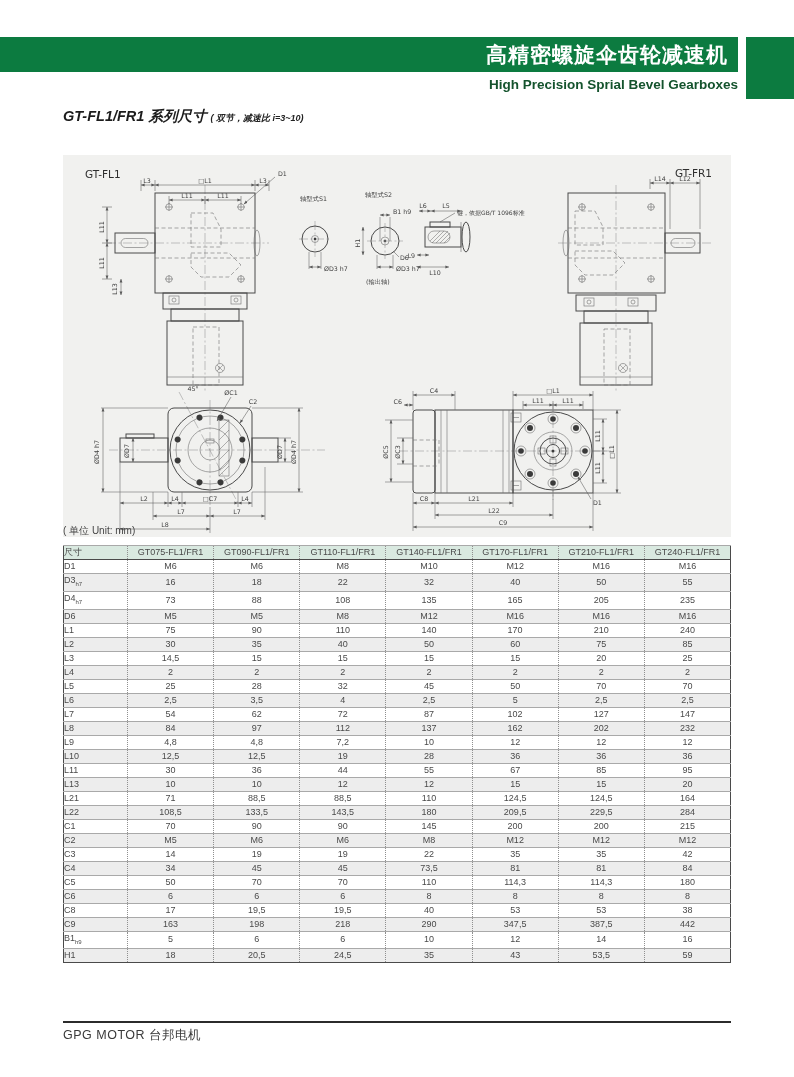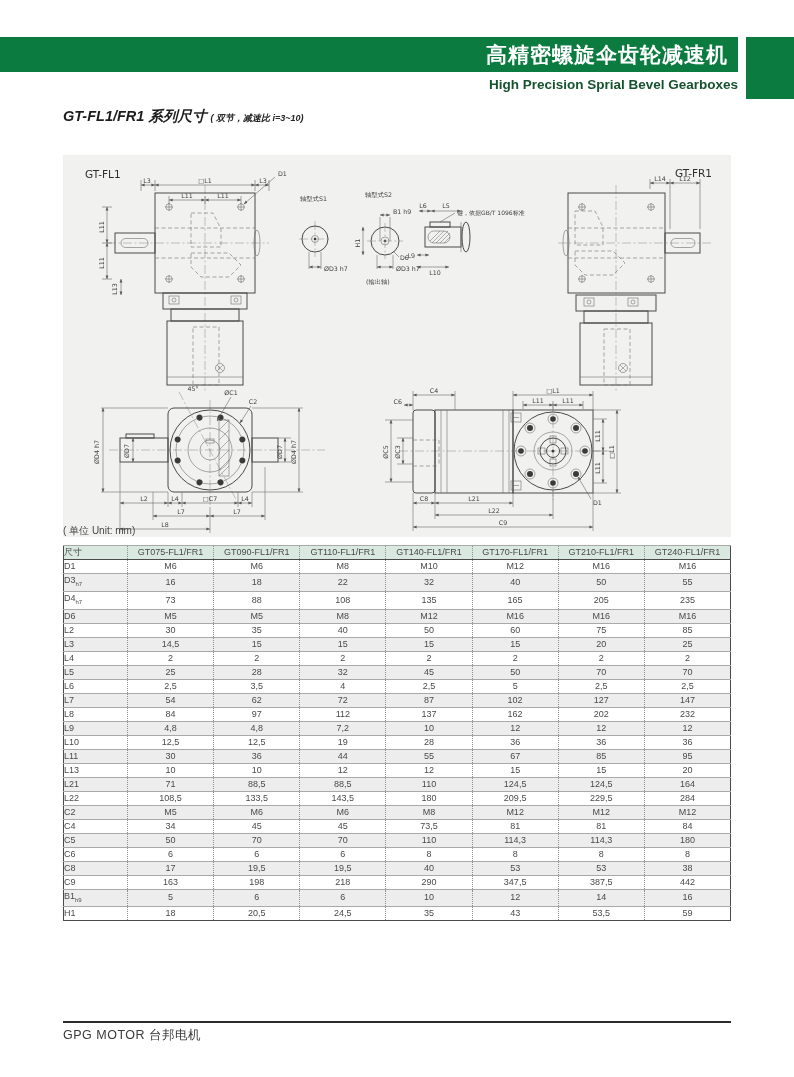--- a/index.html
+++ b/index.html
@@ -495,20 +495,30 @@
           <td>D6</td>
           <td>M5</td>
           <td>M5</td>
           <td>M8</td>
           <td>M12</td>
           <td>M16</td>
           <td>M16</td>
           <td>M16</td>
         </tr>
         <tr>
+          <td>L1</td>
+          <td>75</td>
+          <td>90</td>
+          <td>110</td>
+          <td>140</td>
+          <td>170</td>
+          <td>210</td>
+          <td>240</td>
+        </tr>
+        <tr>
           <td>L2</td>
           <td>30</td>
           <td>35</td>
           <td>40</td>
           <td>50</td>
           <td>60</td>
           <td>75</td>
           <td>85</td>
         </tr>
         <tr>
@@ -625,30 +635,50 @@
           <td>L22</td>
           <td>108,5</td>
           <td>133,5</td>
           <td>143,5</td>
           <td>180</td>
           <td>209,5</td>
           <td>229,5</td>
           <td>284</td>
         </tr>
         <tr>
+          <td>C1</td>
+          <td>70</td>
+          <td>90</td>
+          <td>90</td>
+          <td>145</td>
+          <td>200</td>
+          <td>200</td>
+          <td>215</td>
+        </tr>
+        <tr>
           <td>C2</td>
           <td>M5</td>
           <td>M6</td>
           <td>M6</td>
           <td>M8</td>
           <td>M12</td>
           <td>M12</td>
           <td>M12</td>
         </tr>
         <tr>
+          <td>C3</td>
+          <td>14</td>
+          <td>19</td>
+          <td>19</td>
+          <td>22</td>
+          <td>35</td>
+          <td>35</td>
+          <td>42</td>
+        </tr>
+        <tr>
           <td>C4</td>
           <td>34</td>
           <td>45</td>
           <td>45</td>
           <td>73,5</td>
           <td>81</td>
           <td>81</td>
           <td>84</td>
         </tr>
         <tr>

